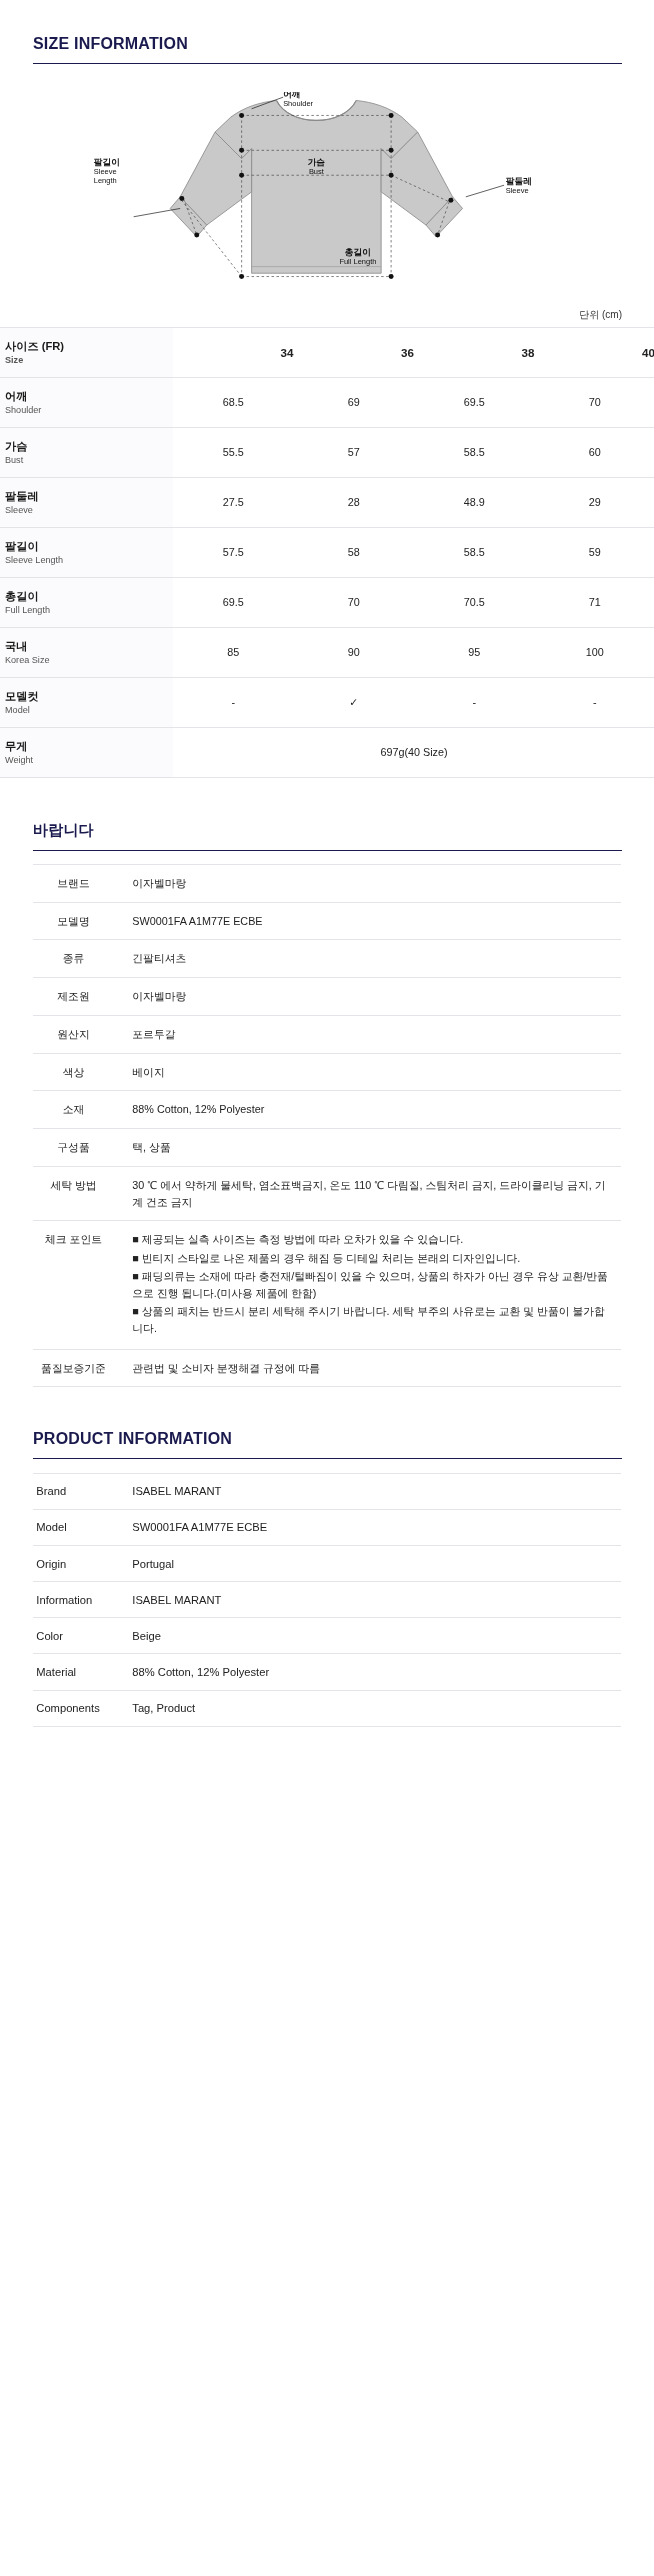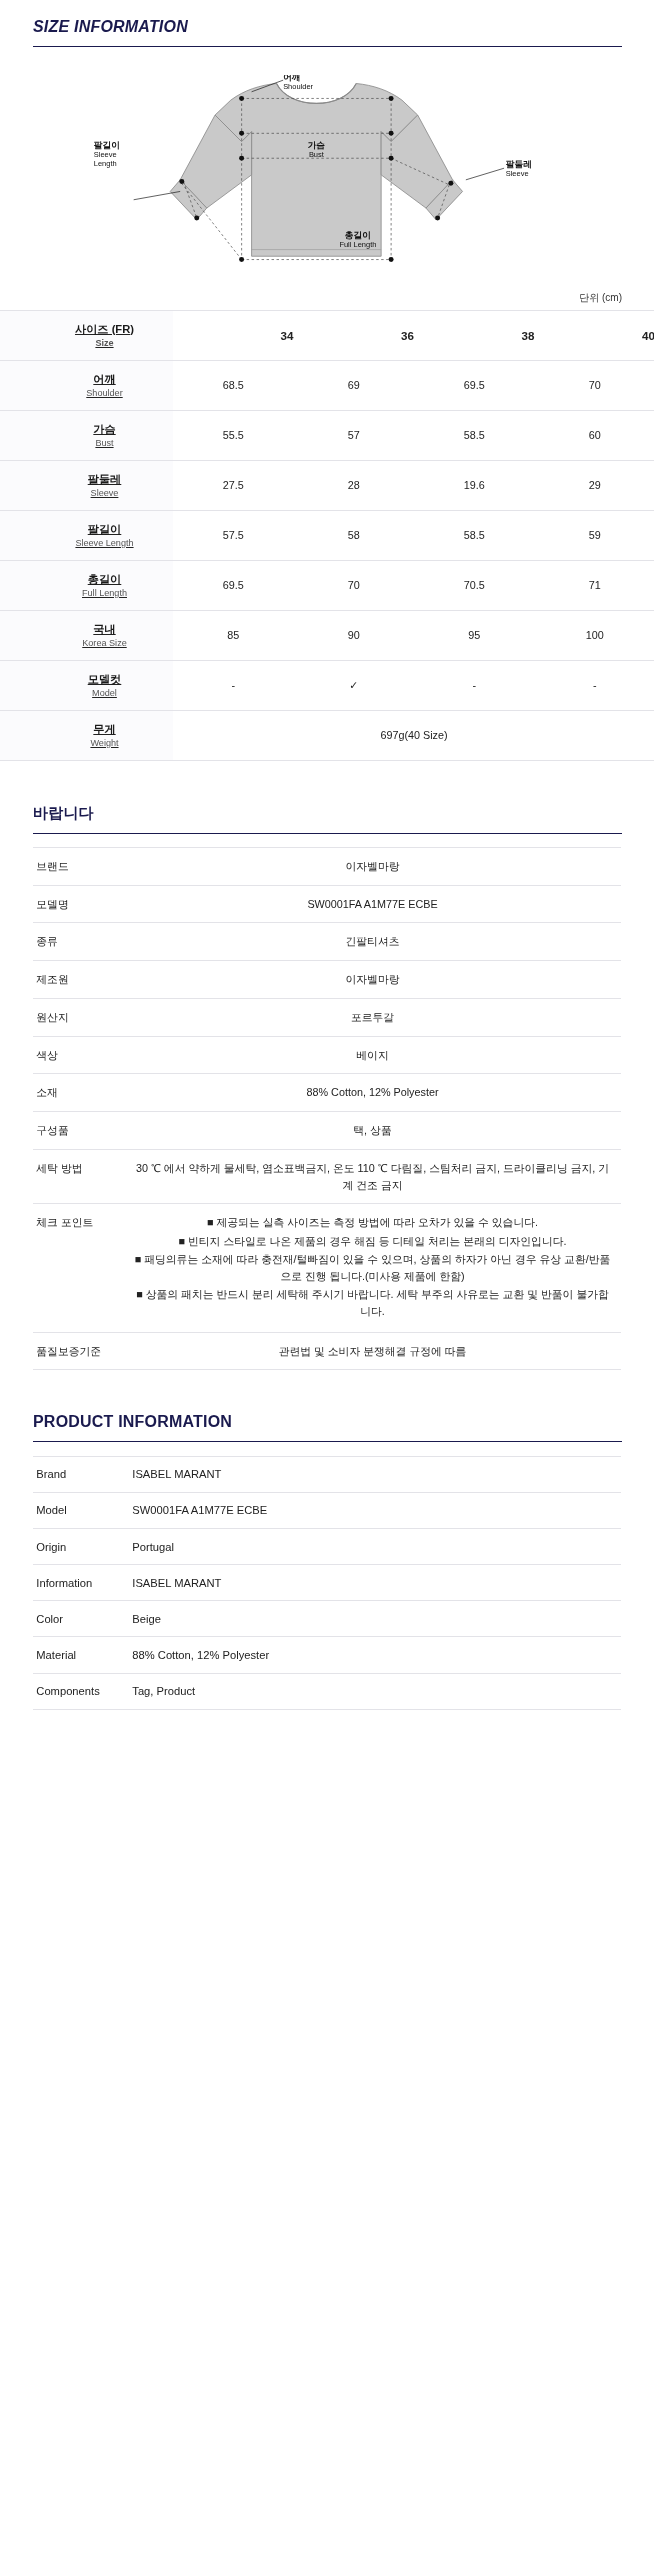--- a/index.html
+++ b/index.html
@@ -24,21 +24,21 @@
     border-bottom: 1.7px solid #1a1a4e;
   }
   .section-head h2 {
     margin: 0;
     font-size: 16px;
     font-weight: bold;
     letter-spacing: 0.2px;
     color: #1a1a4e;
   }
   .section-head.ko h2 { font-size: 15px; }
-  #size-info-head { padding-top: 18px; font-style: italic; }
+  #size-info-head { padding-top: 35px; }
 
   
   .illus-wrap {
     margin: 0 auto;
     width: 588px;
     height: 216px;
     position: relative;
   }
   .illus-wrap svg { display: block; margin: 0 auto; }
 
@@ -58,25 +58,24 @@
   .size-table td {
     border-top: 0.8px solid #e3e3e8;
     border-bottom: 0.8px solid #e3e3e8;
     padding: 10.8px 0;
     font-size: 10.8px;
     text-align: center;
     color: #222;
     height: 47px;
   }
   .size-table tr td:first-child {
-    text-align: center;
-    padding-left: 36px;
+    text-align: left;
+    padding-left: 5px;
     width: 173px;
     background: #fbfbfd;
-    text-decoration: underline;
   }
   .size-table .lbl-ko {
     display: block;
     font-size: 11.2px;
     font-weight: bold;
     line-height: 1.35;
     color: #1a1a1a;
   }
   .size-table .lbl-en {
     display: block;
@@ -98,22 +97,23 @@
     border-bottom: 0.8px solid #e3e3e8;
     font-size: 10.8px;
     padding: 10px 8.3px;
     vertical-align: top;
     line-height: 1.55;
   }
   .info-table td.k {
     width: 86px;
     color: #222;
     padding-left: 3.3px;
-  }
-  .info-table td.v { color: #222; padding-left: 13.3px; text-align: center; }
+    text-align: center;
+  }
+  .info-table td.v { color: #222; padding-left: 13.3px; }
   .info-table .bullet-list p { margin: 0 0 1.7px 0; }
 
   
   .prod-table {
     width: 588px;
     margin: 0 33px;
   }
   .prod-table td {
     border-top: 0.8px solid #e3e3e8;
     border-bottom: 0.8px solid #e3e3e8;
@@ -250,21 +250,21 @@
         <td>60</td>
       </tr>
 
       <tr>
         <td>
           <span class="lbl-ko">팔둘레</span>
           <span class="lbl-en">Sleeve</span>
         </td>
         <td>27.5</td>
         <td>28</td>
-        <td>19.6</td>
+        <td>48.9</td>
         <td>29</td>
       </tr>
 
       <tr>
         <td>
           <span class="lbl-ko">팔길이</span>
           <span class="lbl-en">Sleeve Length</span>
         </td>
         <td>57.5</td>
         <td>58</td>

